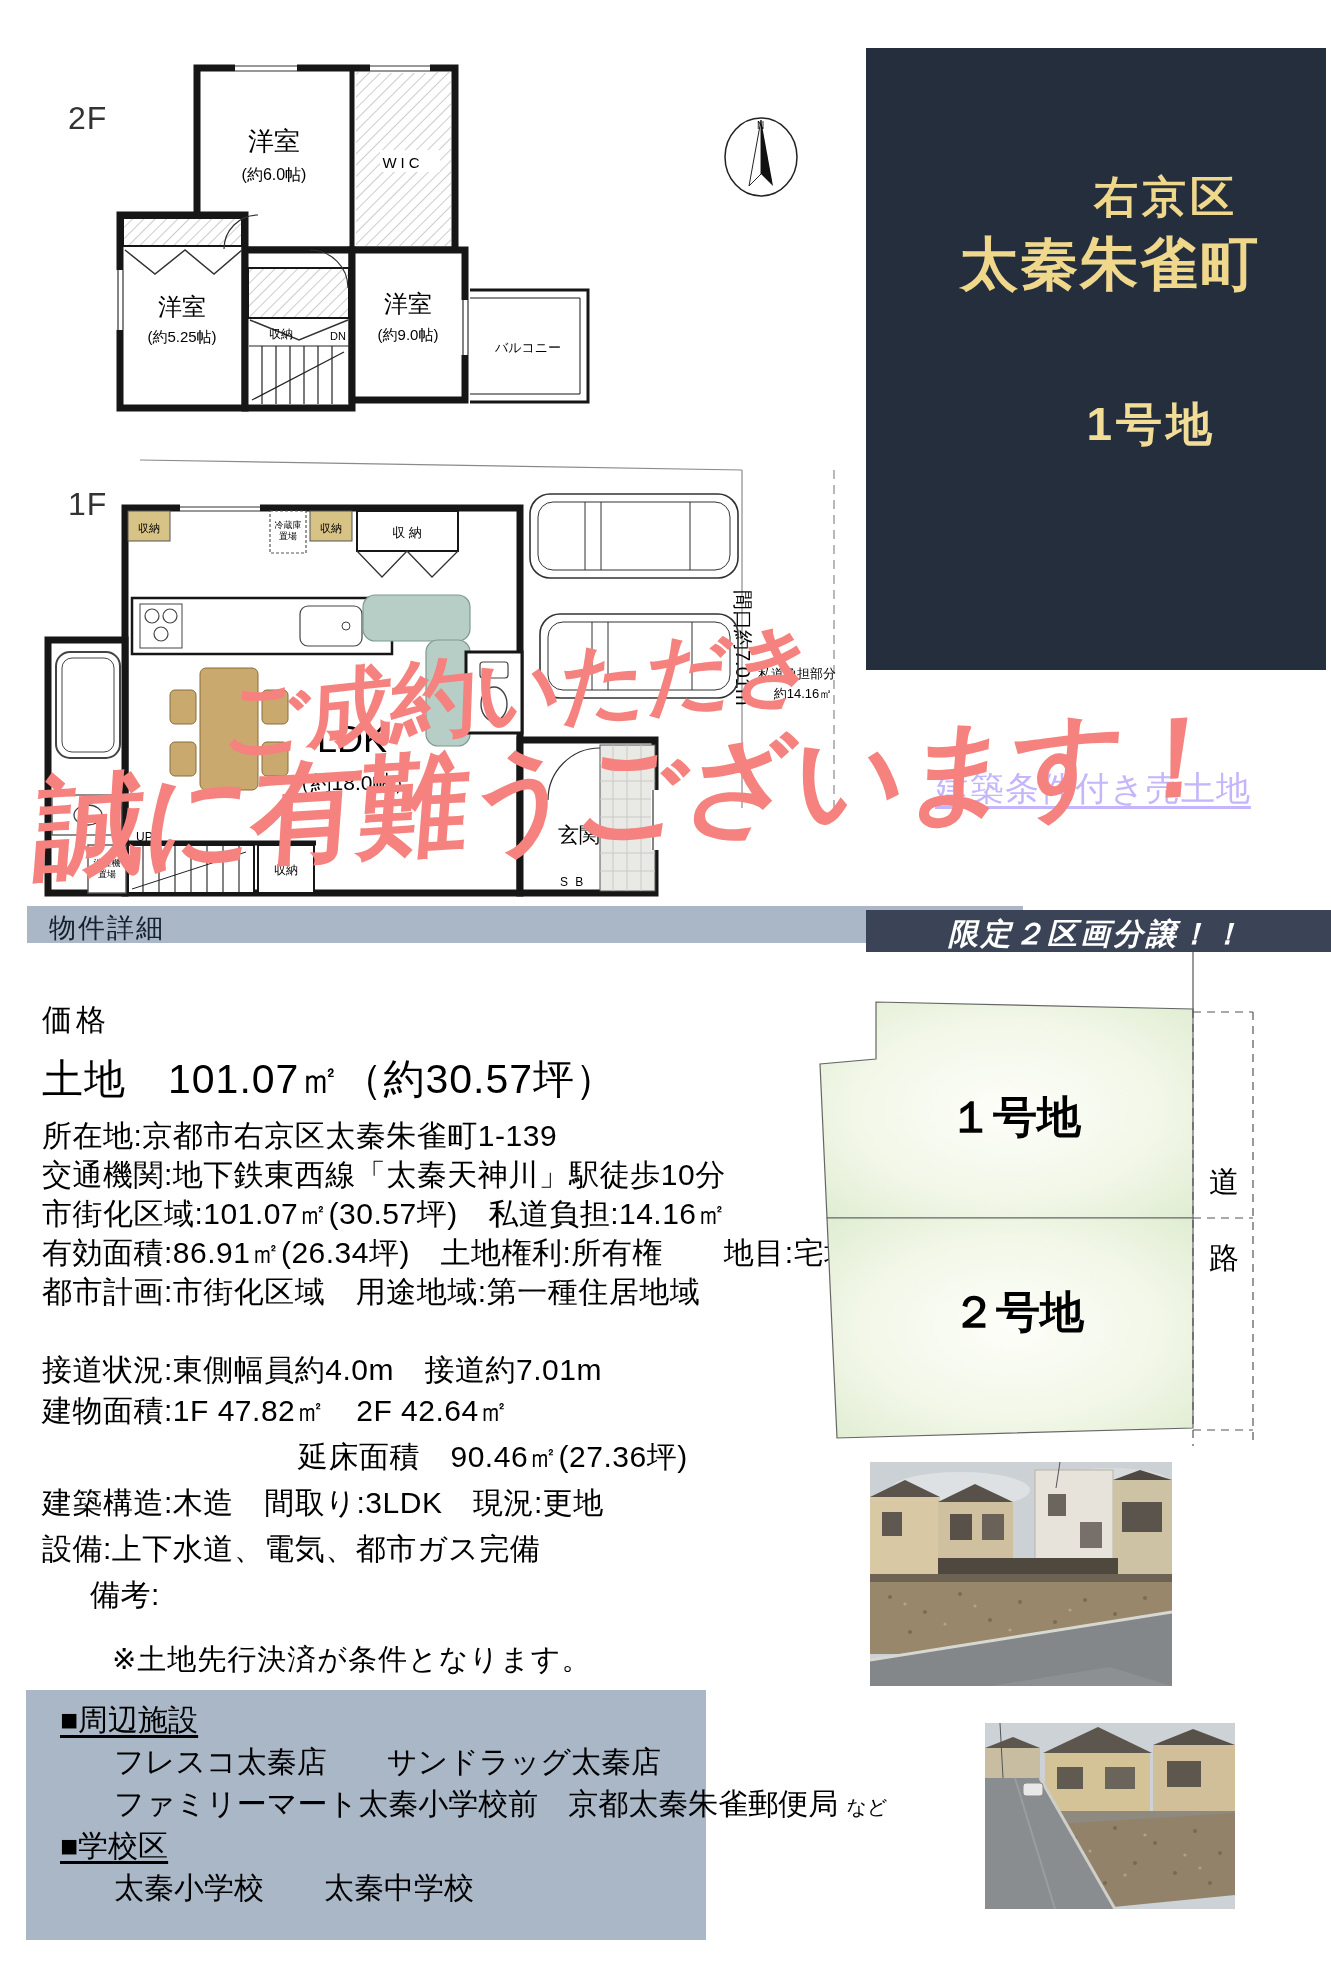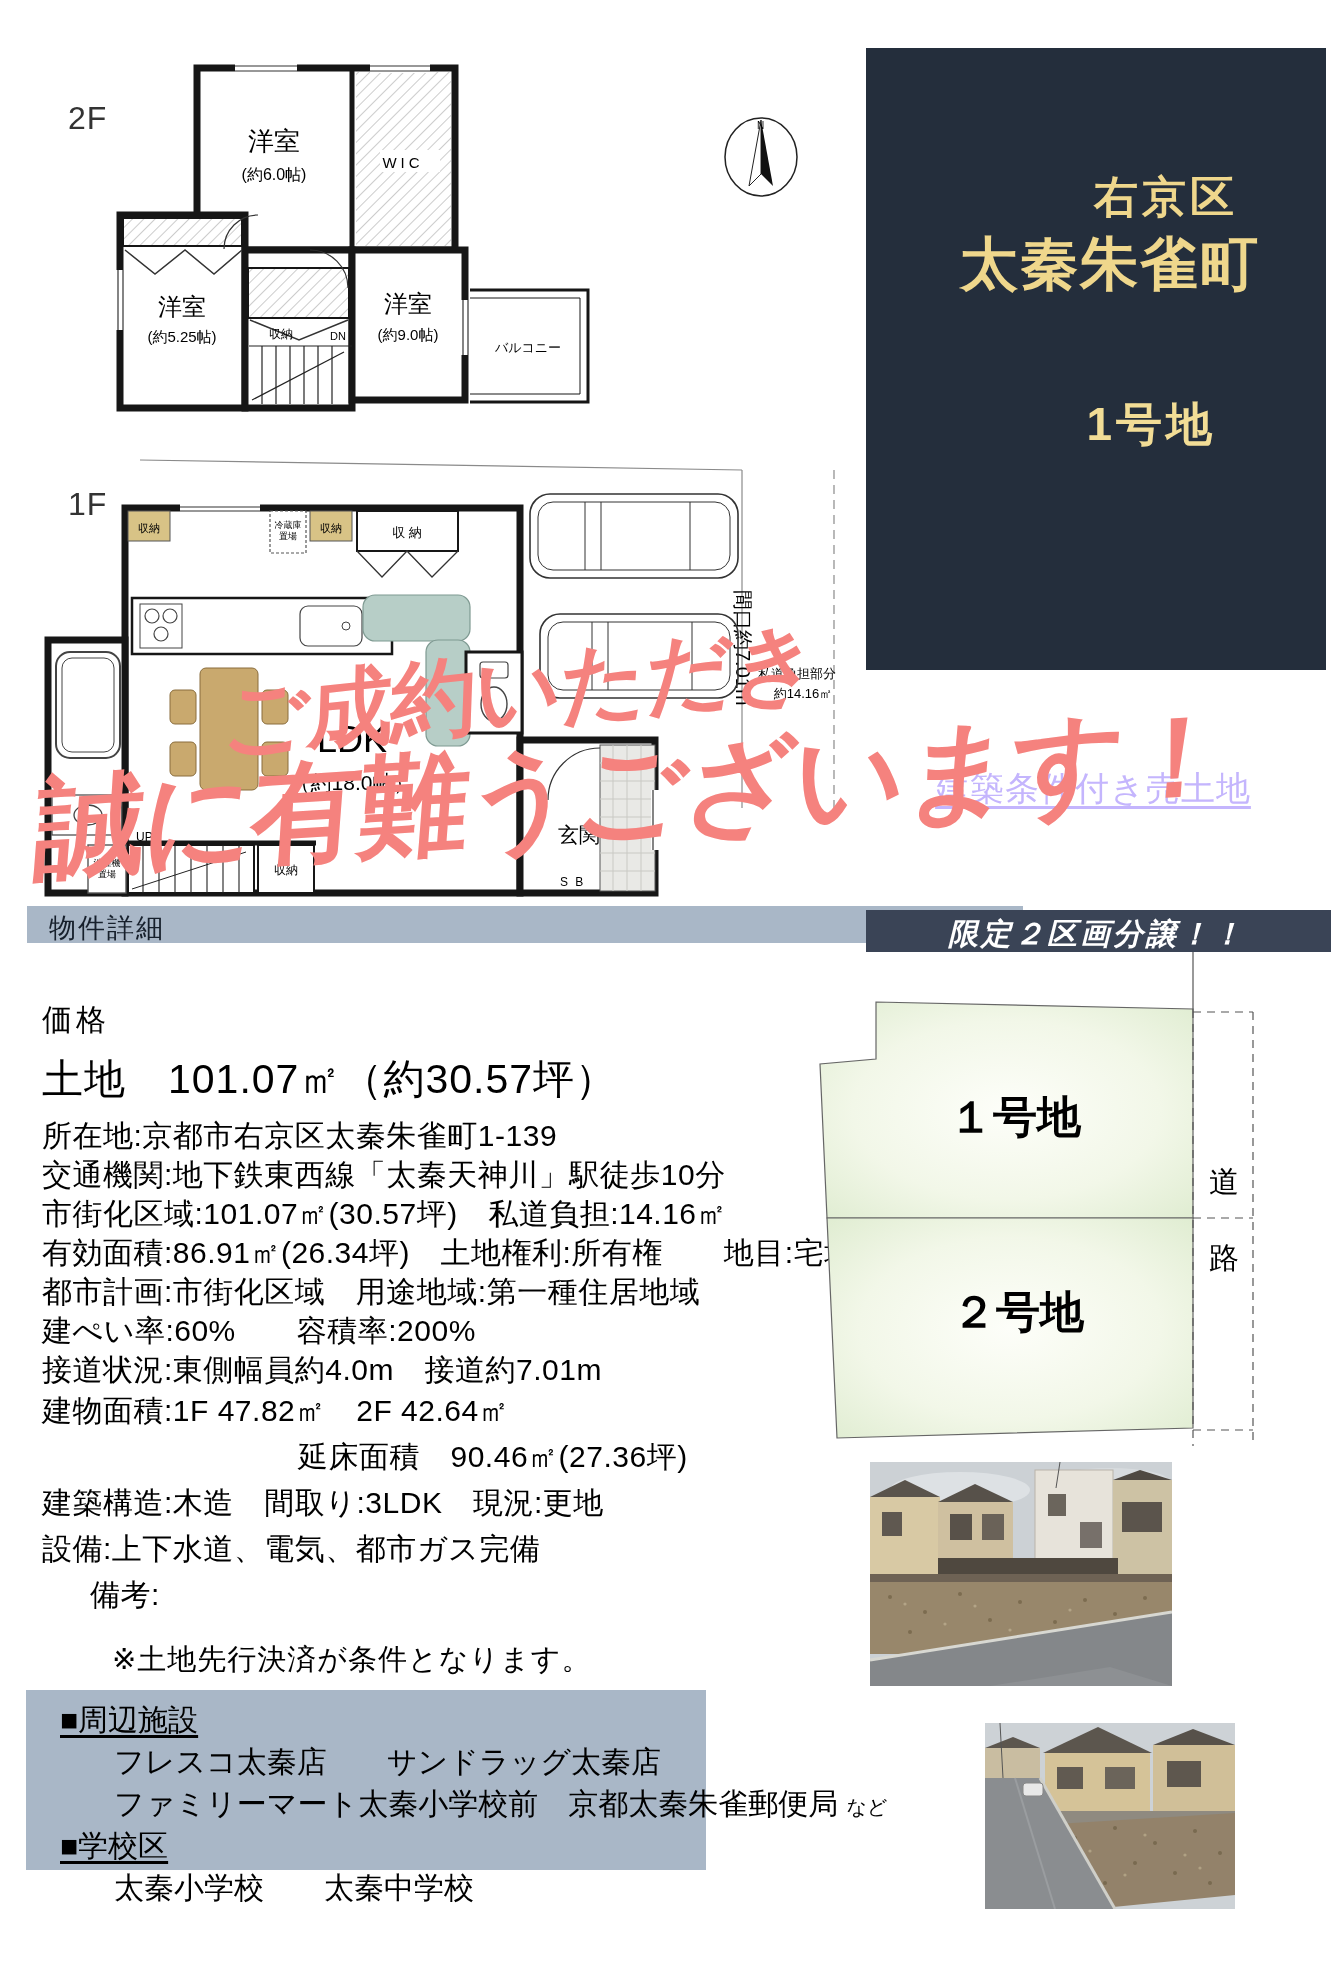--- a/index.html
+++ b/index.html
@@ -31,21 +31,21 @@
   
   .price{left:42px;top:1000px;font-size:30px;letter-spacing:4px;z-index:3;}
   .land-line{left:42px;top:1052px;font-size:41px;letter-spacing:1px;z-index:3;}
 
   
   .drow{position:absolute;left:42px;font-size:30px;letter-spacing:0.5px;white-space:nowrap;z-index:3;}
 
   .note{left:112px;top:1640px;font-size:29px;letter-spacing:1px;z-index:3;}
 
   
-  .fac-box{left:26px;top:1690px;width:680px;height:180px;background:#a9b7c7;z-index:3;}
+  .fac-box{left:26px;top:1690px;width:680px;height:250px;background:#a9b7c7;z-index:3;}
   .fac-title{position:absolute;left:34px;font-size:30px;font-weight:500;text-decoration:underline;
              text-underline-offset:5px;white-space:nowrap;}
   .fac-line{position:absolute;left:88px;font-size:30px;white-space:nowrap;}
   .fac-small{font-size:20px;}
 
   
   .ov{position:absolute;color:#f5827e;font-weight:900;white-space:nowrap;z-index:99;
       transform-origin:left center;font-family:"Liberation Sans","DejaVu Sans",sans-serif;}
   .ov1{left:222px;top:664px;font-size:86px;transform:rotate(-6deg) skewX(-8deg);letter-spacing:-2px;}
   .ov2{left:36px;top:756px;font-size:110px;transform:rotate(-3.6deg) skewX(-8deg);letter-spacing:-3px;}
@@ -269,21 +269,20 @@
   </div>
 
   <div class="abs price nowrap">価格</div>
   <div class="abs land-line nowrap">土地　101.07㎡（約30.57坪）</div>
 
   <div class="drow" style="top:1116px;">所在地:京都市右京区太秦朱雀町1-139</div>
   <div class="drow" style="top:1155px;">交通機関:地下鉄東西線「太秦天神川」駅徒歩10分</div>
   <div class="drow" style="top:1194px;">市街化区域:101.07㎡(30.57坪)　私道負担:14.16㎡</div>
   <div class="drow" style="top:1233px;">有効面積:86.91㎡(26.34坪)　土地権利:所有権　　地目:宅地</div>
   <div class="drow" style="top:1272px;">都市計画:市街化区域　用途地域:第一種住居地域</div>
-  <div class="drow" style="top:1311px;">建ぺい率:60%　　容積率:200%</div>
   <div class="drow" style="top:1350px;">接道状況:東側幅員約4.0m　接道約7.01m</div>
   <div class="drow" style="top:1391px;">建物面積:1F 47.82㎡　2F 42.64㎡</div>
   <div class="drow" style="top:1437px;left:298px;">延床面積　90.46㎡(27.36坪)</div>
   <div class="drow" style="top:1483px;">建築構造:木造　間取り:3LDK　現況:更地</div>
   <div class="drow" style="top:1529px;">設備:上下水道、電気、都市ガス完備</div>
   <div class="drow" style="top:1575px;margin-left:48px;">備考:</div>
 
   <div class="abs note nowrap">※土地先行決済が条件となります。</div>
 
   <div class="abs fac-box">

